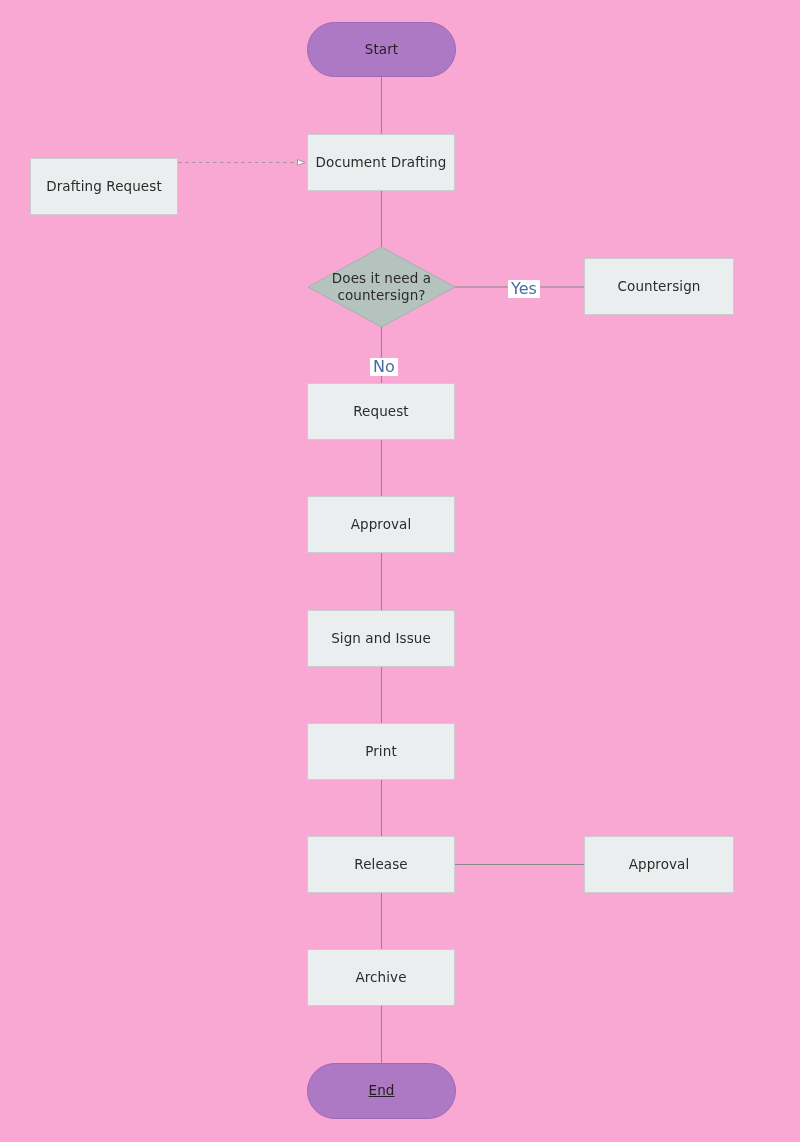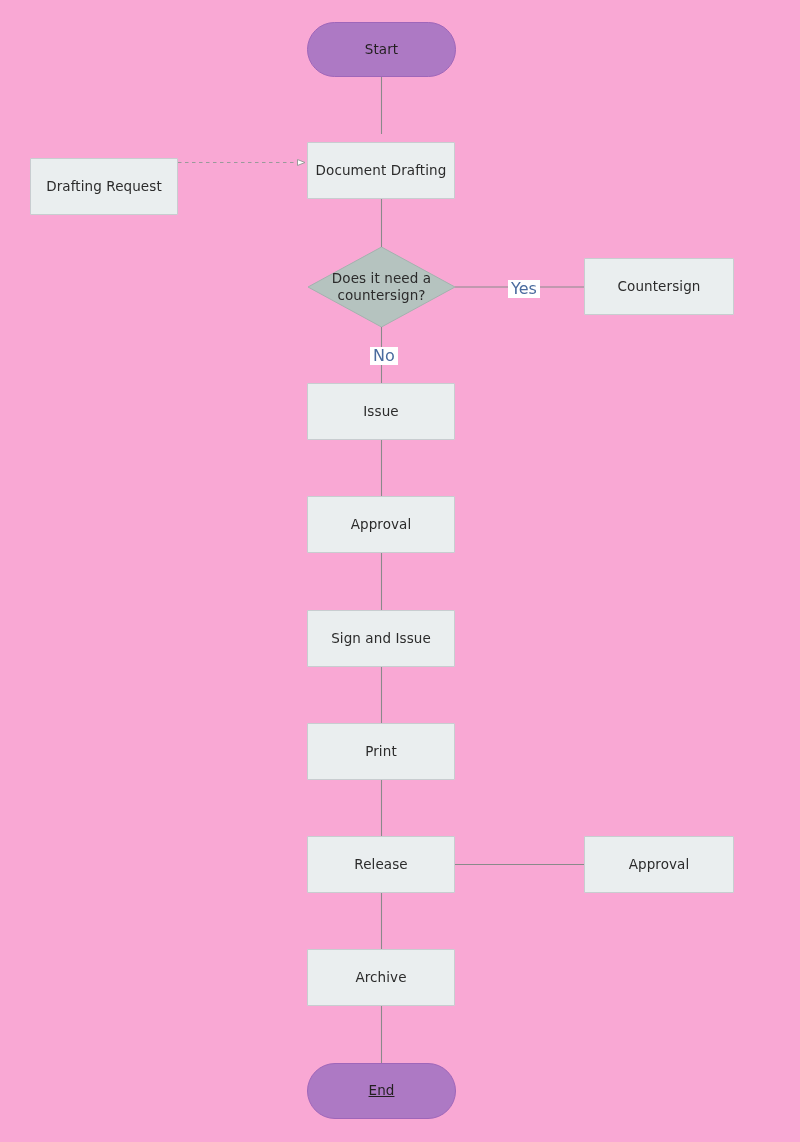--- a/index.html
+++ b/index.html
@@ -117,40 +117,40 @@
   </svg>
 
   <div class="node terminator" style="left:307px; top:22px; width:149px; height:55px;">
     <span>Start</span>
   </div>
 
   <div class="node process" style="left:30px; top:134px; width:148px; height:57px;margin-top:24px;">
     <span>Drafting Request</span>
   </div>
 
-  <div class="node process" style="left:307px; top:134px; width:148px; height:57px;margin-top:8px;">
+  <div class="node process" style="left:307px; top:134px; width:148px; height:57px;">
     <span>Document Drafting</span>
   </div>
 
   <div class="node decision" style="left:308px; top:247px; width:147px; height:80px;">
     <svg class="decision-shape" viewBox="0 0 147 80" preserveAspectRatio="none" xmlns="http://www.w3.org/2000/svg">
       <polygon points="73.5,0 147,40 73.5,80 0,40" fill="#b5c3bf" stroke="#a3b2ae" stroke-width="1"></polygon>
     </svg>
     <span class="decision-label">
       <span>Does it need a</span><br>
       <span>countersign?</span>
     </span>
   </div>
 
   <div class="node process" style="left:584px; top:258px; width:150px; height:57px;">
     <span>Countersign</span>
   </div>
 
   <div class="node process" style="left:307px; top:383px; width:148px; height:57px;">
-    <span>Issue</span>
+    <span>Request</span>
   </div>
 
   <div class="node process" style="left:307px; top:496px; width:148px; height:57px;">
     <span>Approval</span>
   </div>
 
   <div class="node process" style="left:307px; top:610px; width:148px; height:57px;">
     <span>Sign and Issue</span>
   </div>
 
@@ -169,15 +169,15 @@
   <div class="node process" style="left:307px; top:949px; width:148px; height:57px;align-items:center;">
     <span>Archive</span>
   </div>
 
   <div class="node terminator" style="left:307px; top:1063px; width:149px; height:56px;text-decoration:underline;">
     <span>End</span>
   </div>
 
   <div class="edge-label" style="left:508px; top:280px;">Yes</div>
 
-  <div class="edge-label" style="left:370px; top:347px;">No</div>
+  <div class="edge-label" style="left:370px; top:358px;">No</div>
 
 </div>
 
 </body></html>

